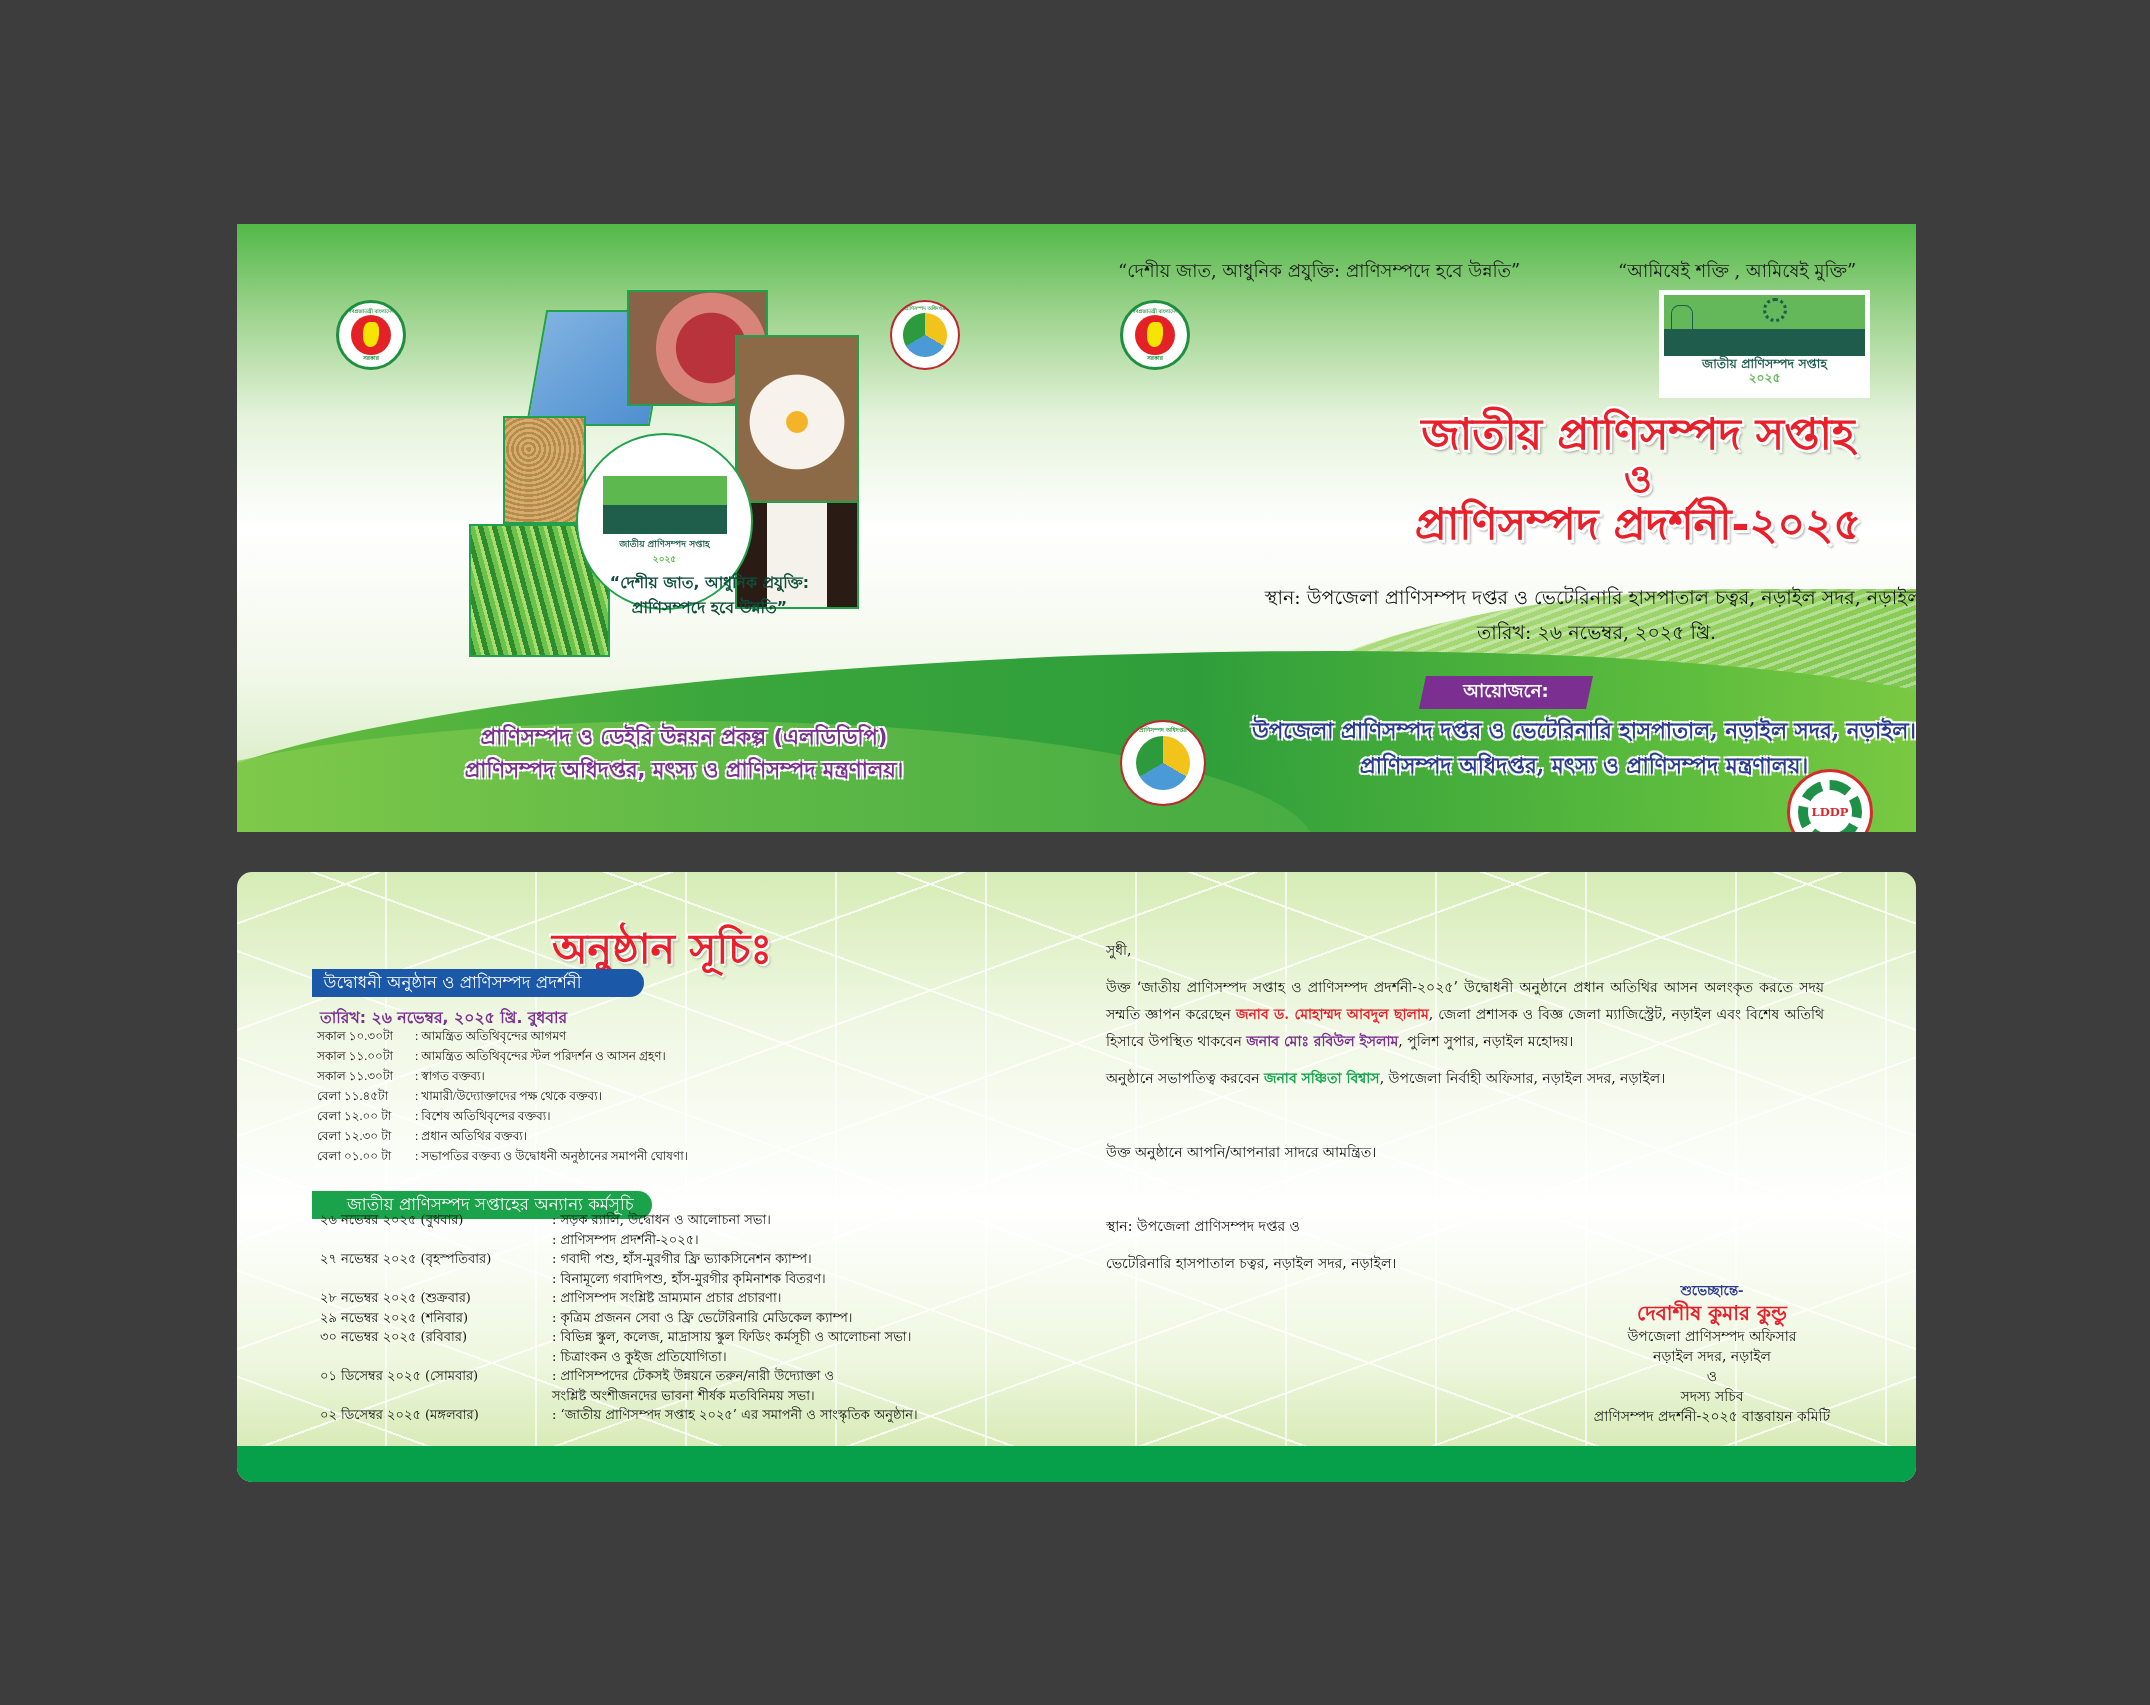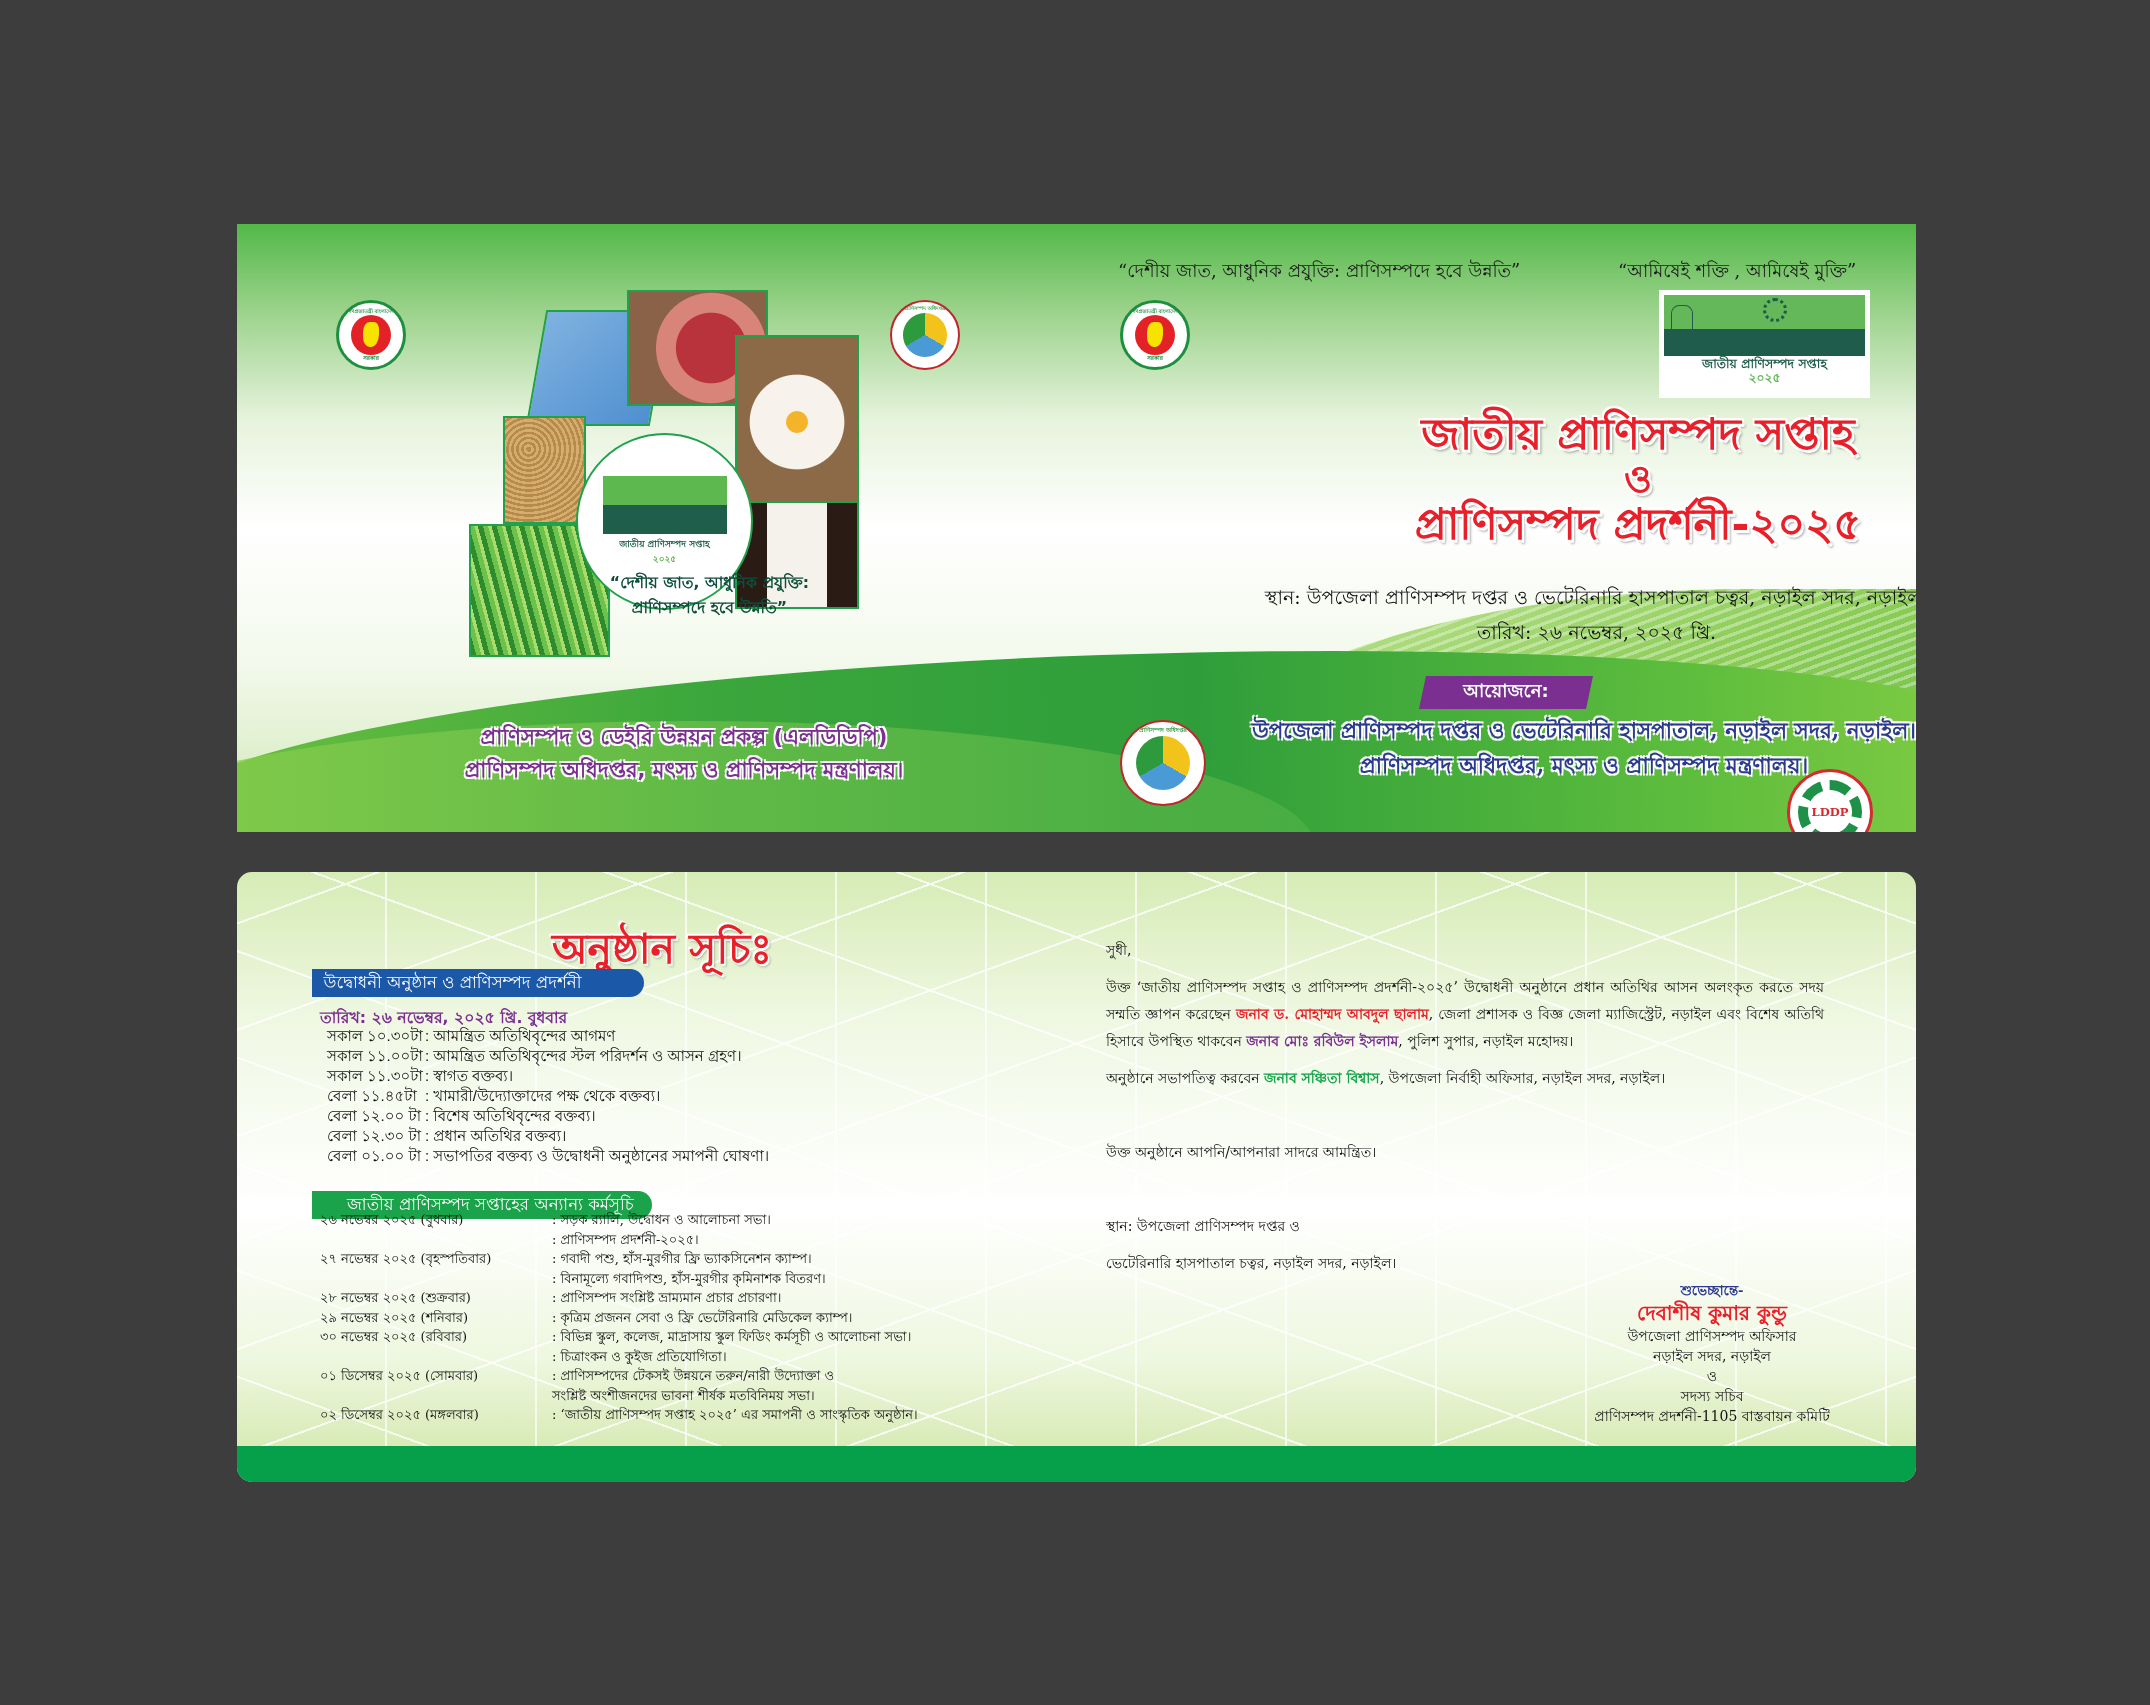--- a/index.html
+++ b/index.html
@@ -192,22 +192,22 @@
     display: flex; align-items: center; padding-left: 11.6px;
     border-radius: 0 25px 25px 0;
   }
   .section-bar.blue { left: 75px; top: 97px; width: 332px; background: #1c58a8; }
   .section-bar.green { left: 75px; top: 319px; width: 340px; background: #1aa34a; padding-left: 35px; }
 
   .prog-date {
     position: absolute; left: 83px; top: 133px; font-size: 15.7px; color: #7a2f91; font-weight: bold;
   }
   .sched {
-    position: absolute; left: 90px; top: 154px; font-family: Liberation Sans, sans-serif;
-    font-size: 15px; line-height: 20px; color: #111;
+    position: absolute; left: 80px; top: 154px; font-family: Liberation Serif, serif;
+    font-size: 12px; line-height: 20px; color: #111;
   }
   .sched .row { display: flex; white-space: nowrap; }
   .sched .time { width: 98px; }
   .sched2 {
     position: absolute; left: 83px; top: 338px; font-family: "DejaVu Serif", serif;
     font-size: 13px; line-height: 19.5px; color: #111;
   }
   .sched2 .row { display: flex; white-space: nowrap; }
   .sched2 .date { width: 232px; }
 
@@ -416,16 +416,16 @@
     <p>ভেটেরিনারি হাসপাতাল চত্বর, নড়াইল সদর, নড়াইল।</p>
   </div>
 
   <div class="sign">
     <div class="greet">শুভেচ্ছান্তে-</div>
     <div class="name">দেবাশীষ কুমার কুন্ডু</div>
     <div>উপজেলা প্রাণিসম্পদ অফিসার</div>
     <div>নড়াইল সদর, নড়াইল</div>
     <div>ও</div>
     <div>সদস্য সচিব</div>
-    <div>প্রাণিসম্পদ প্রদর্শনী-1105 বাস্তবায়ন কমিটি</div>
+    <div>প্রাণিসম্পদ প্রদর্শনী-২০২৫ বাস্তবায়ন কমিটি</div>
   </div>
 </section>
 
 
 </body></html>

